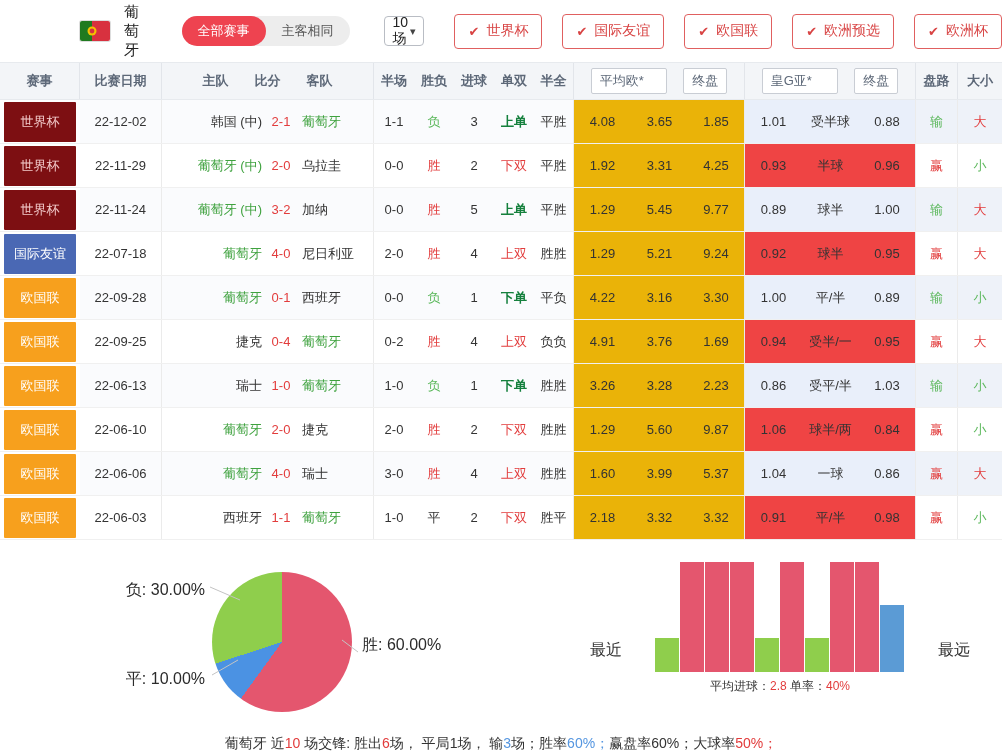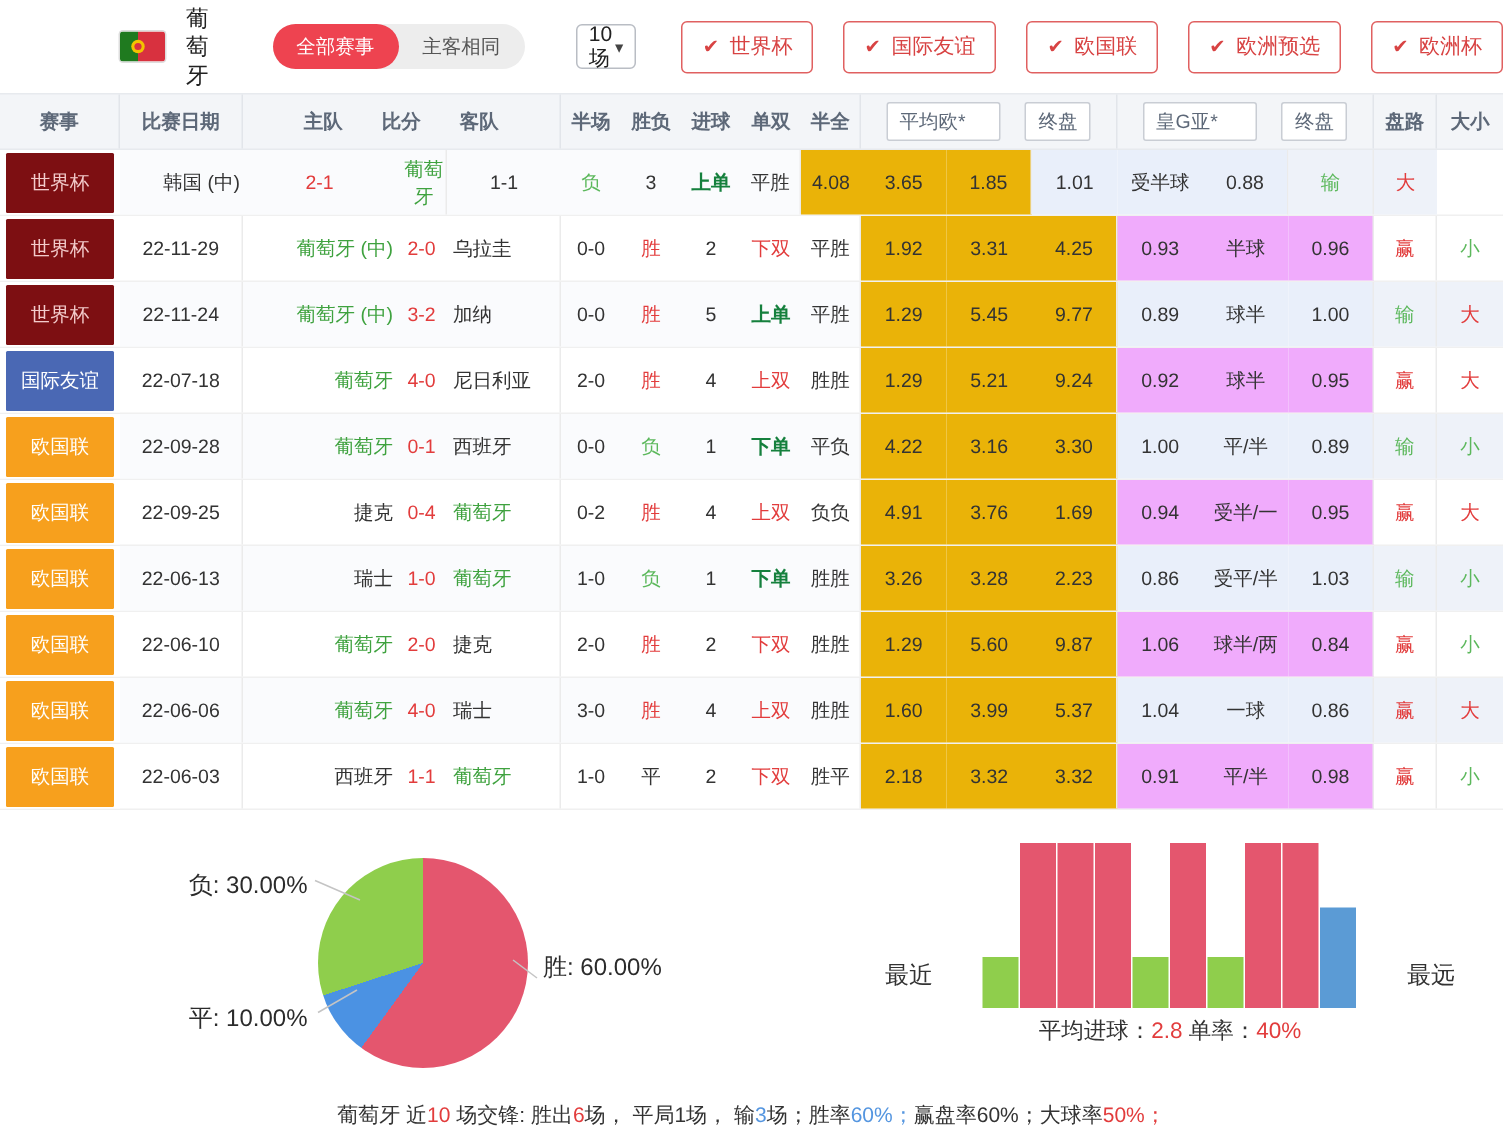--- a/index.html
+++ b/index.html
@@ -30,37 +30,37 @@
   .t-green{color:#5cb85c;}
   .t-blue{color:#15803d;font-weight:bold;}
   .team-group{grid-column:span 3;display:flex;align-items:center;justify-content:center;gap:26px;height:100%;border-right:1px solid #e2e5ea;}
   .odds-group{grid-column:span 3;display:flex;align-items:center;justify-content:space-evenly;height:100%;border-right:1px solid #e2e5ea;}
   .hbox{border:1px solid #c9cdd4;background:#fff;border-radius:2px;padding:3px 8px;font-weight:normal;color:#5d6878;font-size:13px;cursor:pointer;}
   .hbox.wide{min-width:58px;text-align:left;}
   .comp-badge{width:72px;height:40px;display:flex;align-items:center;justify-content:center;font-size:13px;border-radius:1px;}
   .odd .cell{background:#fafbfd;}
   .cell.bg-euro{background:#eab308;}
   .cell.bg-asia-o{background:#e9effa;}
-  .cell.bg-asia-e{background:#f0abfc;}
+  .cell.bg-asia-e{background:#ef4444;}
   .cell.bg-side{background:#eef2f9;}
   .cell.comp{background:#fff;}
   
   .charts{position:relative;height:182px;}
   .pie{position:absolute;left:212px;top:32px;width:140px;height:140px;border-radius:50%;}
   .pie-label{position:absolute;font-size:16px;color:#2b2b2b;white-space:nowrap;}
   .pl-loss{left:85px;top:40px;width:120px;text-align:right;}
   .pl-draw{left:85px;top:129px;width:120px;text-align:right;}
   .pl-win{left:362px;top:95px;}
   .lines{position:absolute;left:0;top:0;pointer-events:none;}
   .bars{position:absolute;left:655px;top:22px;height:110px;display:flex;align-items:flex-end;gap:1px;}
   .bar{width:24px;}
   .bar-side{position:absolute;font-size:16px;color:#333;top:100px;}
   .bs-near{left:590px;}
   .bs-far{left:938px;}
-  .bars-caption{position:absolute;left:640px;top:138px;width:280px;text-align:center;font-size:15px;color:#333;white-space:nowrap;}
+  .bars-caption{position:absolute;left:640px;top:138px;width:280px;text-align:center;font-size:12px;color:#333;white-space:nowrap;}
   .bars-caption .v{color:#e23c3c;}
   
   .summary{padding:13px 0 10px;text-align:center;font-size:14px;border-bottom:1px solid #e9e9e9;}
   .sum-dark{color:#333;}
   .sum-red{color:#e23c3c;}
   .sum-blue{color:#5596e0;}
 </style>
 </head>
 <body>
 
@@ -127,20 +127,21 @@
       <span class="hbox">终盘</span>
     </div>
     <div class="cell bR">盘路</div>
     <div class="cell">大小</div>
   </div>
   <div>
       <div class="trow odd">
         <div class="cell comp">
           <div class="comp-badge" style="background: rgb(125, 15, 18); color: rgb(243, 203, 203);">世界杯</div>
         </div>
+        <div class="cell bR">22-12-02</div>
         <div class="cell home">韩国 (中)</div>
         <div class="cell score">2-1</div>
         <div class="cell away bR t-team">葡萄牙</div>
         <div class="cell">1-1</div>
         <div class="cell t-green">负</div>
         <div class="cell">3</div>
         <div class="cell t-blue">上单</div>
         <div class="cell bR">平胜</div>
         <div class="cell bg-euro">4.08</div>
         <div class="cell bg-euro">3.65</div>

